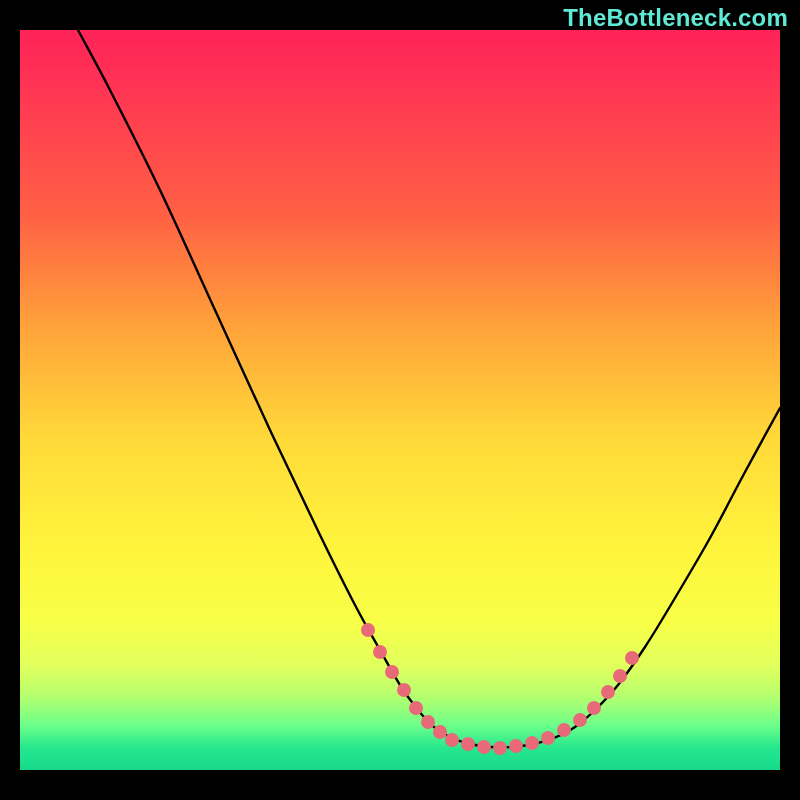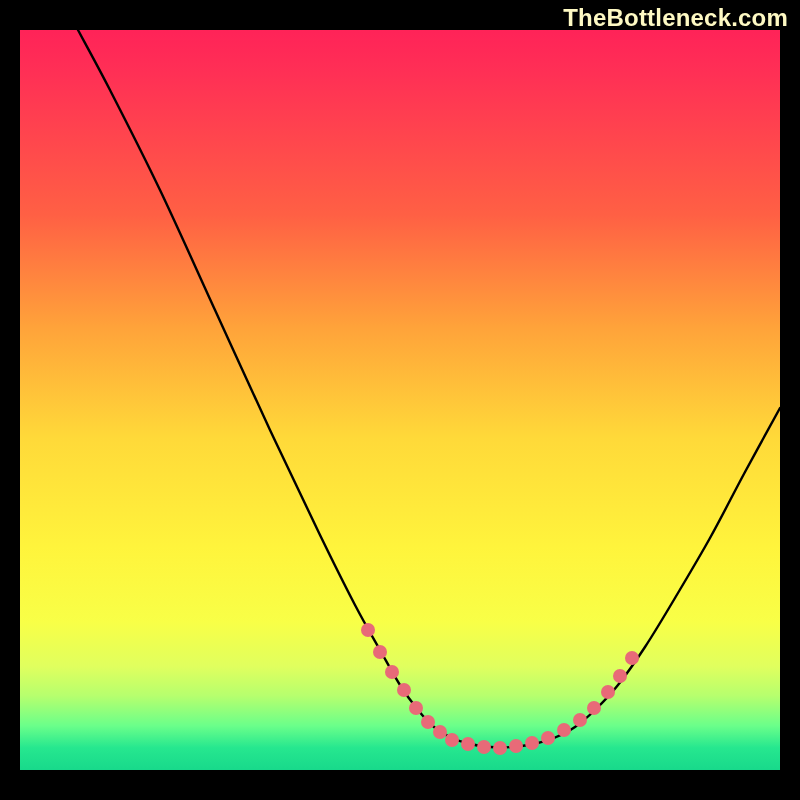--- a/index.html
+++ b/index.html
@@ -10,21 +10,21 @@
     height: 800px;
     background: #000;
   }
   .watermark {
     position: absolute;
     top: 4px;
     right: 12px;
     font-family: Arial, Helvetica, sans-serif;
     font-size: 24px;
     font-weight: bold;
-    color: #fef9c3;
+    color: #5eead4;
     letter-spacing: 0.2px;
   }
   .plot-area {
     position: absolute;
     left: 20px;
     top: 30px;
     width: 760px;
     height: 740px;
     
     background: linear-gradient(

